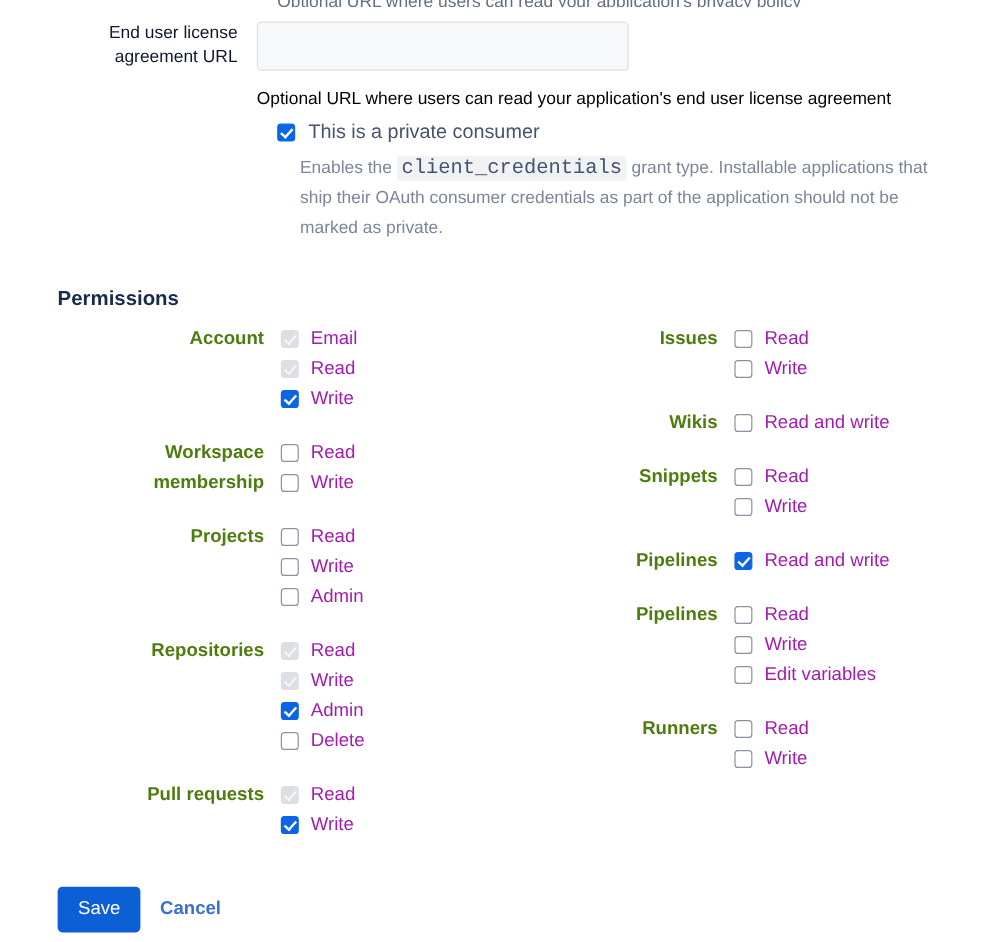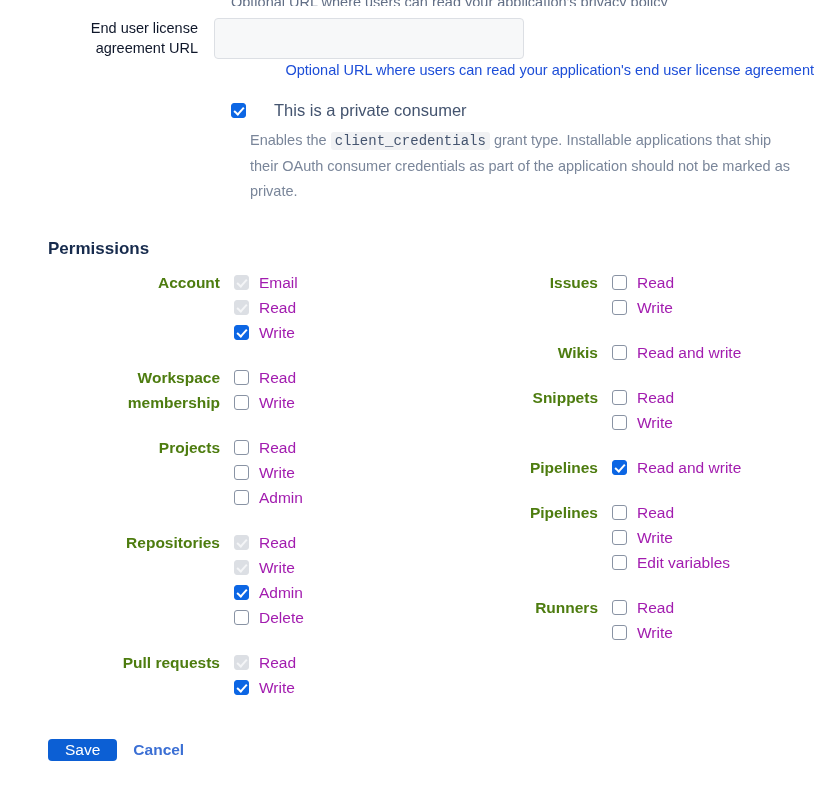--- a/index.html
+++ b/index.html
@@ -36,23 +36,22 @@
     border: 1px solid #dcdfe4;
     border-radius: 4px;
     padding: 0 9px;
     font-size: 14.5px;
     color: #172b4d;
     font-family: "Liberation Sans", sans-serif;
     outline: none;
   }
   .help-text {
     font-size: 14.5px; line-height: 20px;
-    color: #1d4ed8;
-    margin-top: 1px;
-    text-align: right;
+    color: #000000;
+    margin-top: 14px;
   }
 
   
   .cb {
     position: relative;
     width: 15px; height: 15px;
     flex: 0 0 15px;
     border-radius: 3px;
     display: inline-block;
   }
@@ -71,31 +70,31 @@
   .cb.disabled-checked::after { border-color: #f4f5f7; }
 
   
   .private-row {
     position: absolute; left: 231px; top: 99px;
     display: flex; align-items: flex-start;
   }
   .private-row .cb { margin-top: 4px; }
   .private-label {
     font-size: 16.5px; line-height: 22px;
-    color: #44546f; margin-left: 28px; text-align: center;
+    color: #44546f; margin-left: 11px; text-align: center;
   }
   .private-desc {
     position: absolute; left: 250px; top: 128px;
     width: 548px;
     font-size: 14.5px; line-height: 25px;
     color: #7a869a;
   }
   code.inline-code {
     font-family: "Liberation Mono", monospace;
-    font-size: 14px;
+    font-size: 17px;
     background: #f1f2f4;
     border-radius: 3px;
     padding: 1px 4px;
     color: #44546f;
   }
 
   
   .perm-title {
     position: absolute; left: 48px; top: 238px;
     font-size: 17px; font-weight: bold; line-height: 22px;
@@ -128,21 +127,21 @@
 
   
   .actions {
     position: absolute; left: 48px; top: 739px;
     display: flex; align-items: center;
   }
   .btn-save {
     background: #0c5fd4;
     color: #ffffff;
     border: none; border-radius: 4px;
-    height: 22px; padding: 0 17px;
+    height: 38px; padding: 0 17px;
     font-size: 15.5px;
     font-family: "Liberation Sans", sans-serif;
     cursor: pointer;
   }
   .btn-cancel {
     background: transparent; border: none;
     color: #3b6fd4;
     font-size: 15.5px;
     font-family: "Liberation Sans", sans-serif;
     margin-left: 16px; cursor: pointer;

